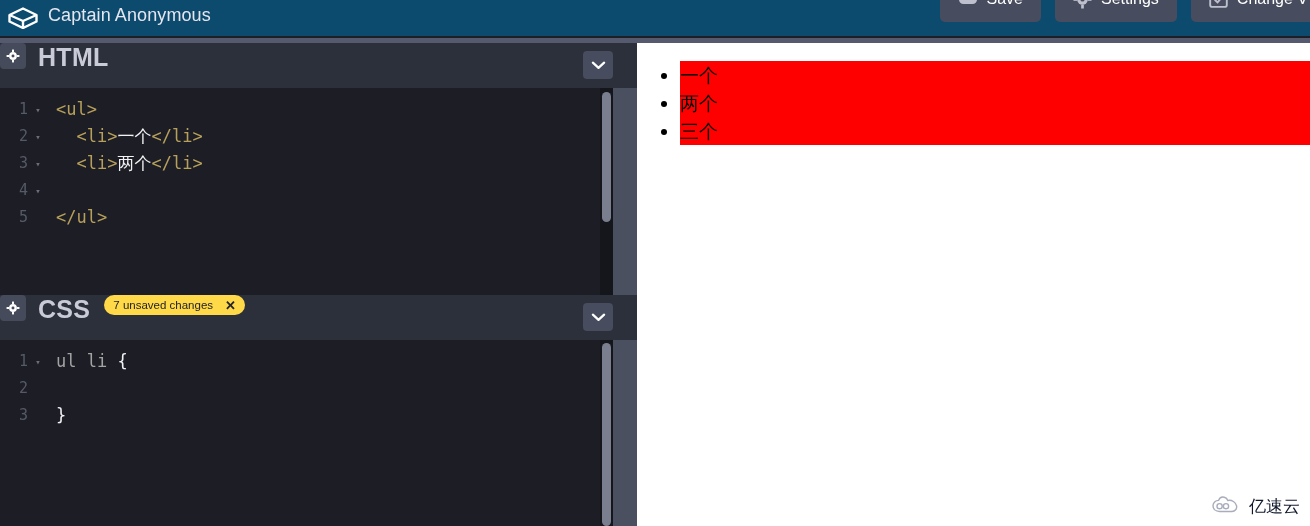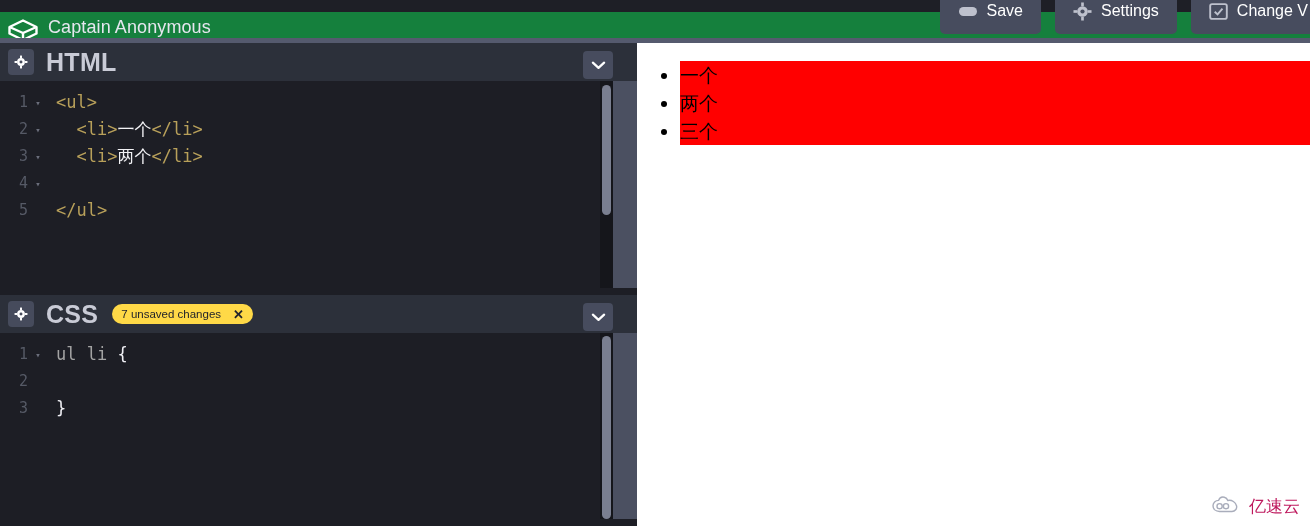--- a/index.html
+++ b/index.html
@@ -6,22 +6,22 @@
   html, body {
     width: 1310px; height: 526px;
     overflow: hidden;
     background: #1e1f26;
     font-family: "Liberation Sans", sans-serif;
   }
   .app { position: relative; width: 1310px; height: 526px; overflow: hidden; }
 
   
   .topnav {
-    position: absolute; left: 0; top: 12px; width: 1310px; height: 36px;
-    background: #15803d;
+    position: absolute; left: 0; top: 0; width: 1310px; height: 36px;
+    background: #0c4a6e;
     display: flex; align-items: center;
   }
   .nav-left { display: flex; align-items: center; padding-left: 6px; }
   .logo { width: 34px; height: 26px; display: flex; align-items: center; justify-content: center; }
   .logo svg { display: block; }
   .username {
     color: #e6e6ef; font-size: 18px; letter-spacing: .1px;
     margin-left: 8px; white-space: nowrap; position: relative; top: -3px;
   }
   .nav-right {
@@ -44,23 +44,23 @@
   }
 
   
   .editors {
     position: absolute; left: 0; top: 43px;
     width: 637px; height: 483px;
     background: #1d1e25;
   }
   .panel { position: relative; background: #1d1e25; }
   .panel-head {
-    position: relative; height: 38px;
+    position: relative; height: 45px;
     background: #2c303a;
-    display: flex; align-items: center; padding-left: 8px;
+    display: flex; align-items: flex-start; padding-left: 0;
   }
   .gear-btn {
     width: 26px; height: 26px; border-radius: 4px; background: #464b5c;
     display: flex; align-items: center; justify-content: center;
     border: none; cursor: pointer; flex: 0 0 auto;
   }
   .panel-title {
     color: #c9cbd6; font-size: 25px; font-weight: bold;
     margin-left: 12px; letter-spacing: .3px;
   }
@@ -129,21 +129,21 @@
   .prev-list li {
     background: #ff0000; color: #000; font-size: 19px;
     line-height: 28px; height: 28px;
     font-family: "DejaVu Sans", sans-serif;
   }
   .prev-list li::marker { color: #000; }
 
   .watermark {
     position: absolute; right: 10px; bottom: 8px;
     display: flex; align-items: center; gap: 11px;
-    color: #be185d; font-size: 17px;
+    color: #0f172a; font-size: 17px;
     font-family: "DejaVu Sans", sans-serif;
   }
 </style>
 </head>
 <body>
 
 <div class="app">
 
   <div class="topnav">
     <div class="nav-left">

